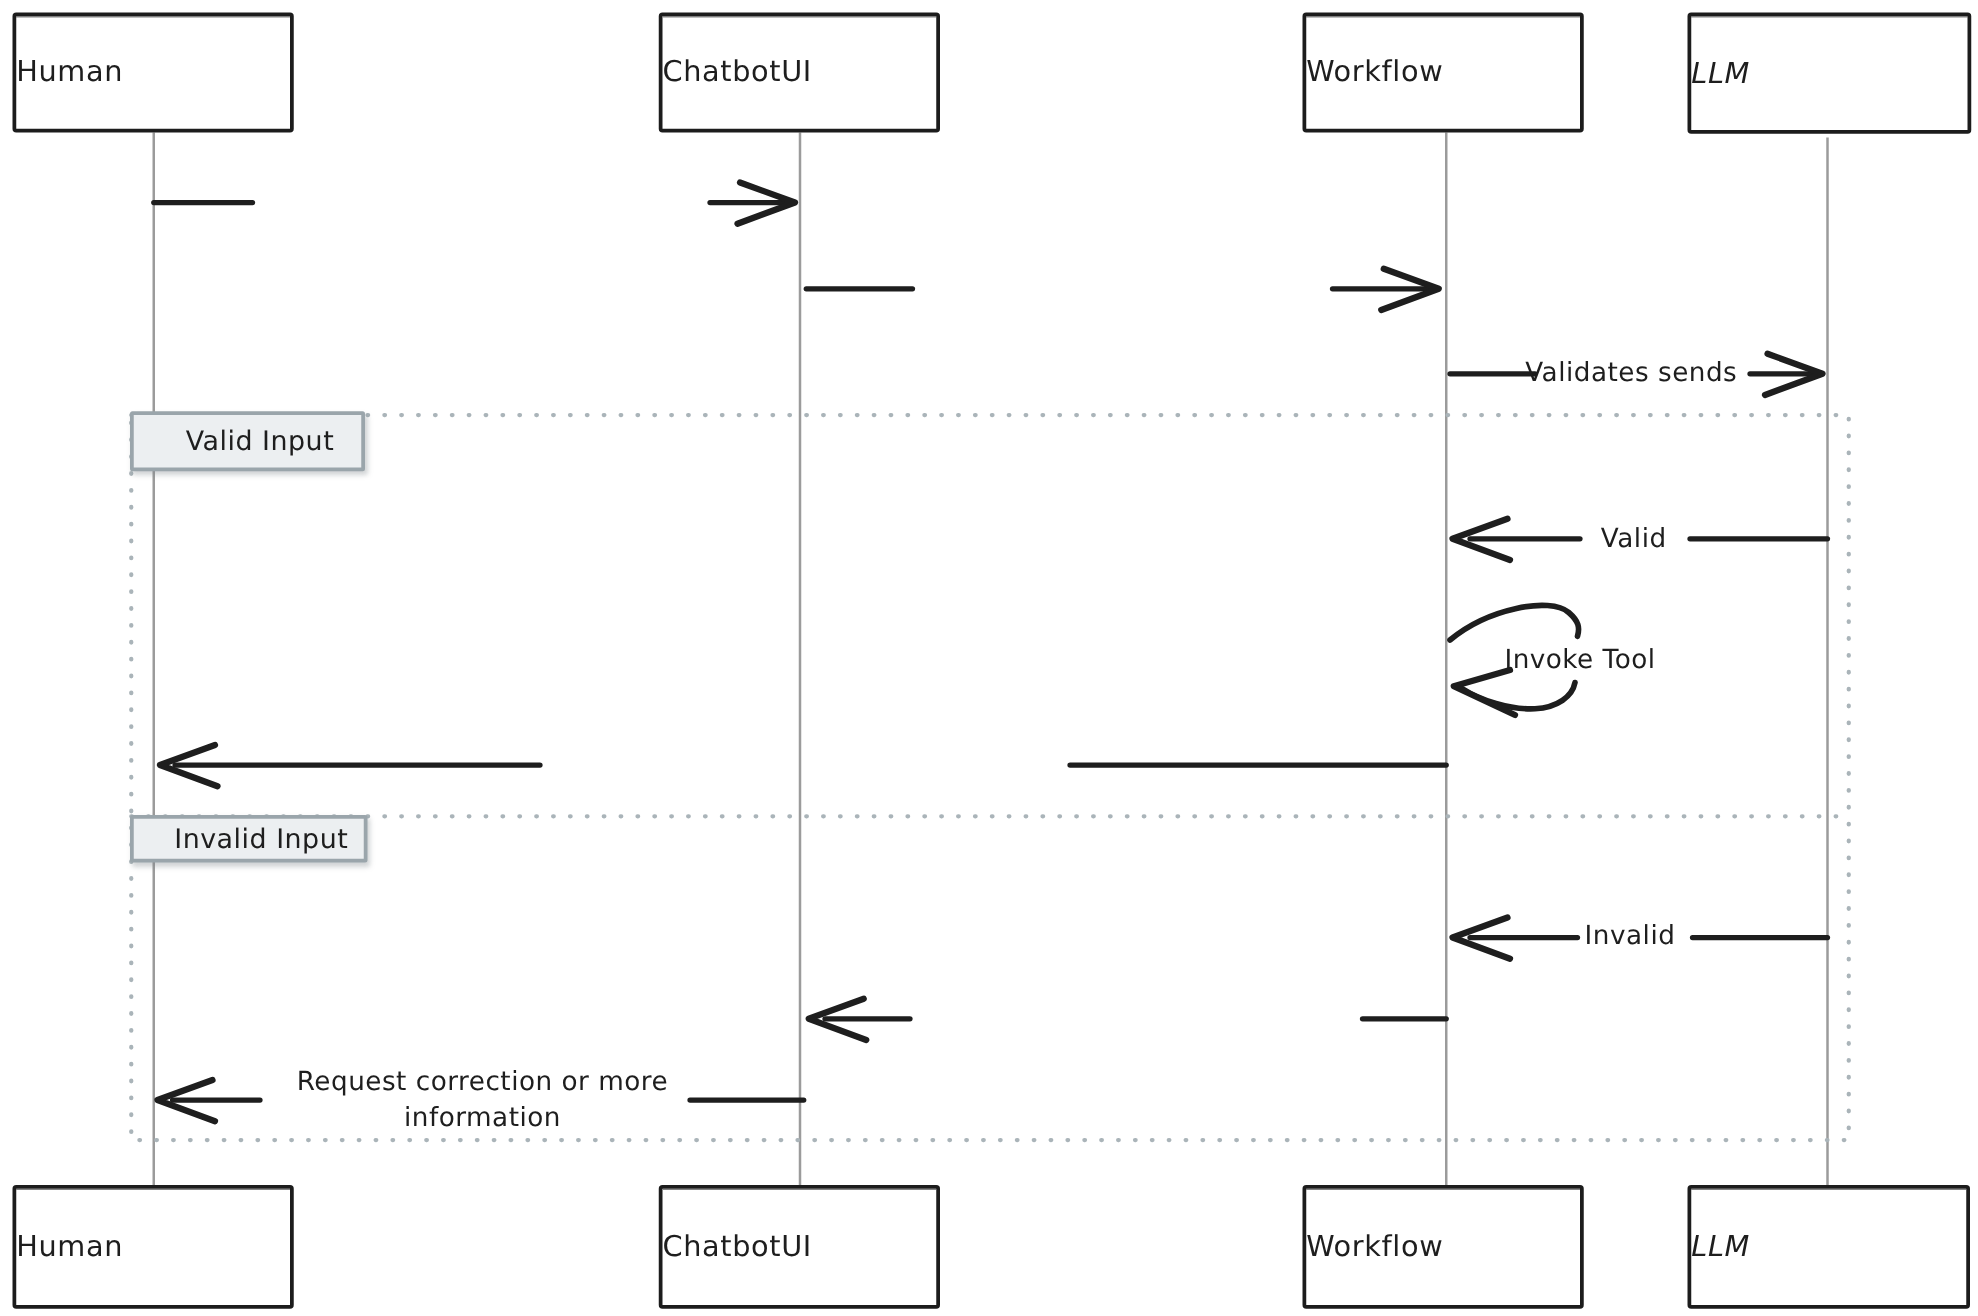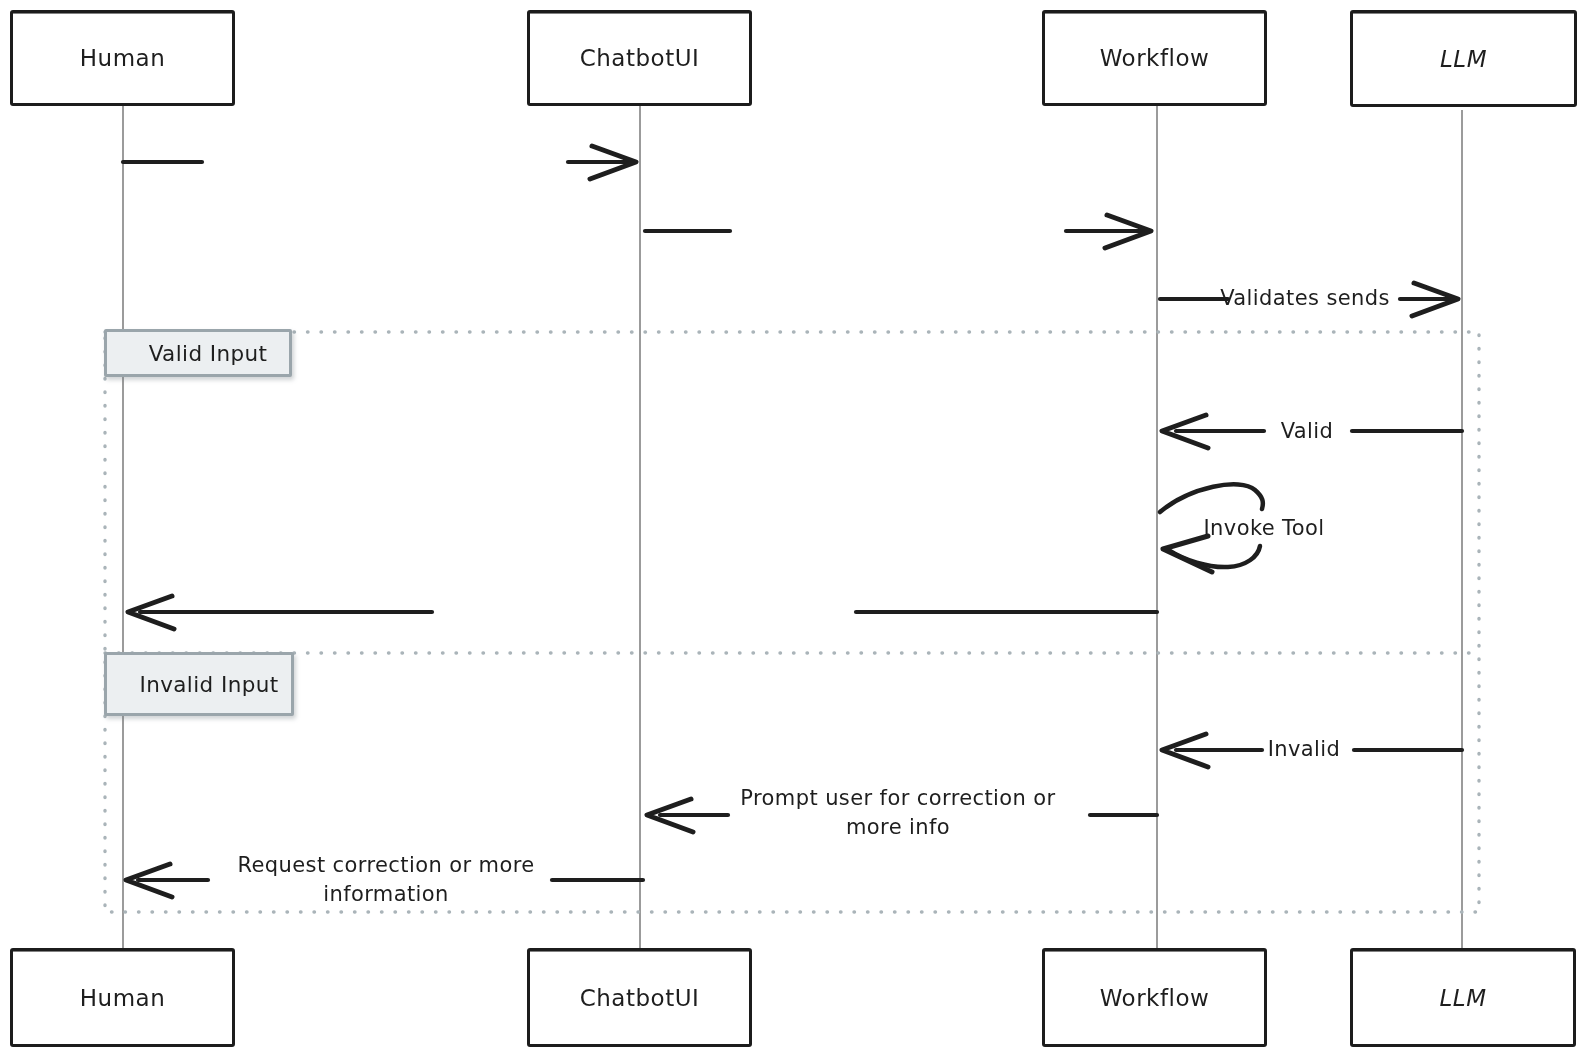--- a/index.html
+++ b/index.html
@@ -13,21 +13,21 @@
   }
   svg.lines{position:absolute;left:0;top:0;}
 
   
   .actor{
     position:absolute;
     box-sizing:border-box;
     background:#ffffff;
     border:3.5px solid #1c1c1c;
     border-radius:3px;
-    display:flex;align-items:center;justify-content:center;
+    display:flex;align-items:center;
     font-size:23px;
     letter-spacing:0.5px;
     box-shadow:0 1px 0 rgba(28,28,28,.55) inset;
   }
   .actor.llm .actor-label{font-style:italic;}
 
   
   .mtext{
     position:absolute;
     transform:translate(-50%,-50%);
@@ -152,22 +152,21 @@
     <span class="actor-label">ChatbotUI</span>
   </div>
   <div class="actor" style="left:1042px;top:948px;width:225px;height:99px;">
     <span class="actor-label">Workflow</span>
   </div>
   <div class="actor llm" style="left:1350px;top:948px;width:226px;height:99px;">
     <span class="actor-label">LLM</span>
   </div>
 
   <div class="flabel" style="left:104px;top:329px;width:188px;height:48px;">Valid Input</div>
-  <div class="flabel" style="left:104px;top:652px;width:190px;height:64px;">Invalid Input</div>
+  <div class="flabel" style="left:104px;top:652px;width:190px;height:38px;">Invalid Input</div>
 
   <div class="mtext" style="left:1305px;top:298px;">Validates sends</div>
   <div class="mtext" style="left:1307px;top:431px;">Valid</div>
   <div class="mtext" style="left:1264px;top:528px;">Invoke Tool</div>
   <div class="mtext" style="left:1304px;top:749px;">Invalid</div>
-  <div class="mtext wrap" style="left:898px;top:813px;width:352px;">Prompt user for correction or more info</div>
   <div class="mtext wrap" style="left:386px;top:880px;width:322px;">Request correction or more information</div>
 
 </div>
 
 </body></html>

